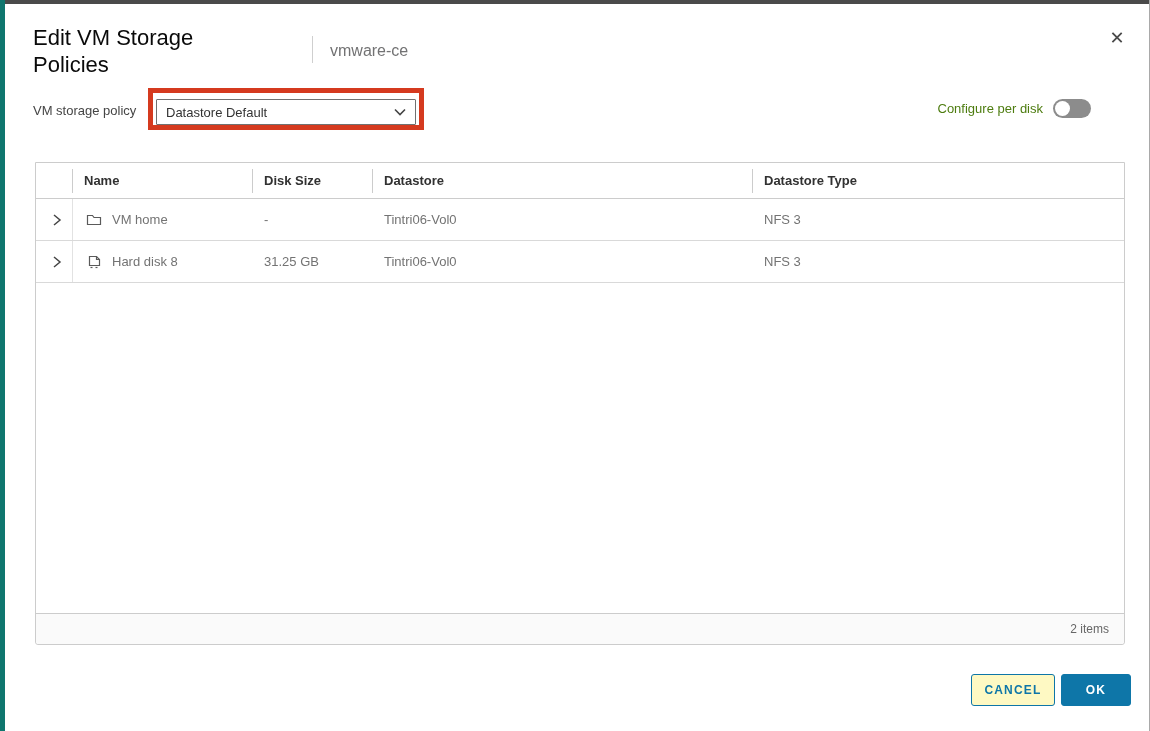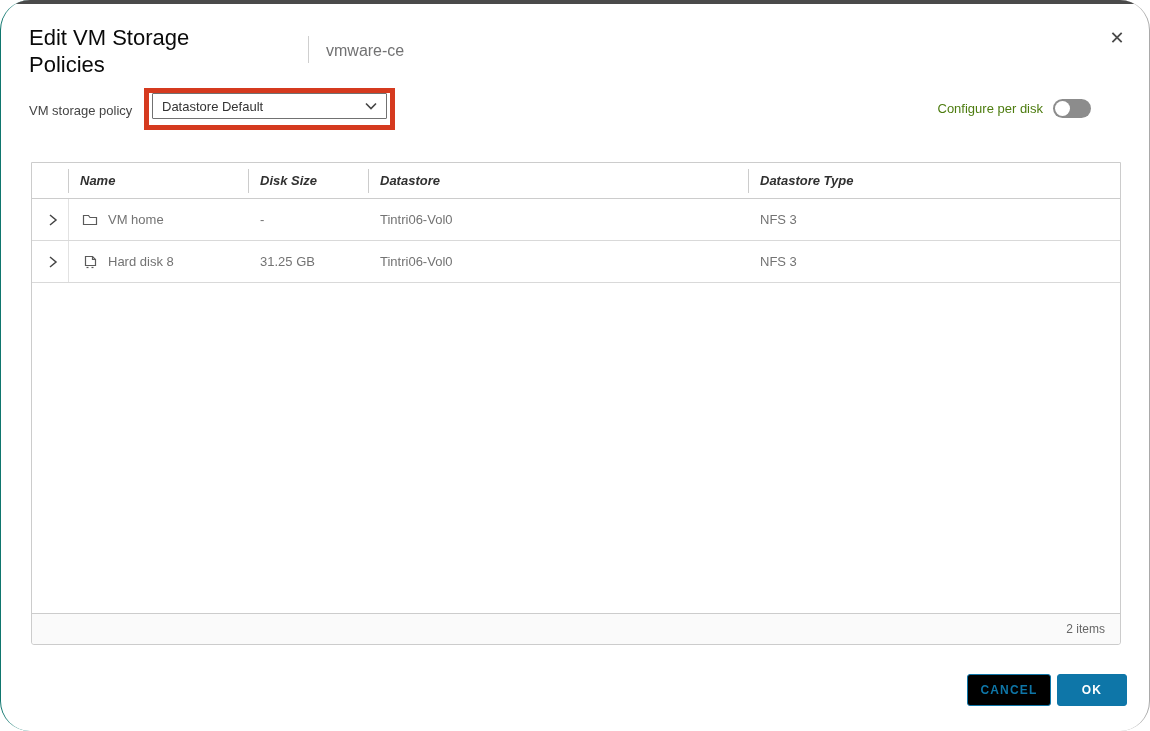--- a/index.html
+++ b/index.html
@@ -2,24 +2,23 @@
 <html><head>
 <meta charset="utf-8">
 <style>
   * { box-sizing: border-box; margin: 0; padding: 0; }
   html,body { background:#fff; }
   body { font-family: "Liberation Sans", sans-serif; }
   .stage {
     position: relative;
     width: 1150px; height: 731px;
     background: #fff;
-    border-left: 1px solid #0f766e;
+    border-left: 5px solid #0f766e;
     border-right: 1px solid #a9a9a9;
     overflow: hidden;
-    border-radius: 30px;
   }
   .topbar { position:absolute; top:0; left:0; right:0; height:4px; background:#4a4a4a; }
 
   
   .dialog-title {
     position:absolute; left:28px; top:24px; width:235px;
     font-size:22px; line-height:27px; font-weight:300; color:#0a0a0a;
   }
   .title-sep { position:absolute; left:307px; top:36px; width:1px; height:27px; background:#cfcfcf; }
   .dialog-subtitle {
@@ -28,23 +27,23 @@
   }
   .close-btn {
     position:absolute; right:20px; top:26px; width:24px; height:24px;
     display:flex; align-items:center; justify-content:center;
     font-size:18px; color:#4a4a4a; cursor:pointer; font-weight:300;
   }
 
   
   .policy-label { position:absolute; left:28px; top:103px; font-size:13px; color:#454545; }
   .annotation-box {
-    position:absolute; left:143px; top:88px; width:251px; height:42px;
+    position:absolute; left:143px; top:88px; width:276px; height:42px;
     border:5px solid #d53a1f;
-    display:flex; align-items:flex-start; padding:0 3px;
+    display:flex; align-items:flex-end; padding:0 3px;
   }
   .select-box {
     width:100%; height:26px; background:#fff;
     border:1px solid #717171; border-radius:1px;
     display:flex; align-items:center; justify-content:space-between;
     padding:0 9px; font-size:13px; color:#333; cursor:pointer;
   }
   .select-box svg { flex:0 0 auto; }
 
   .per-disk-wrap {
@@ -60,21 +59,21 @@
     position:absolute; left:2px; top:2px; width:15px; height:15px;
     border-radius:50%; background:#fff;
   }
 
   
   .grid {
     position:absolute; left:30px; top:162px; width:1090px; height:483px;
     border:1px solid #cccccc; border-radius:0 0 3px 3px; background:#fff;
   }
   .grid-header { position:relative; height:36px; border-bottom:1px solid #cccccc; }
-  .hcell { position:absolute; top:0; height:36px; line-height:36px; font-size:13px; font-weight:700; color:#313131;font-style:italic; }
+  .hcell { position:absolute; top:0; height:36px; line-height:36px; font-size:13px; font-weight:700; color:#313131; }
   .hsep { position:absolute; top:6px; height:24px; width:1px; background:#cccccc; }
   .col-name   { left:48px; }
   .col-size   { left:228px; }
   .col-ds     { left:348px; }
   .col-type   { left:728px; }
   .sep-0 { left:36px; }  .sep-1 { left:216px; }  .sep-2 { left:336px; }  .sep-3 { left:716px; }
 
   .grid-row { position:relative; height:42px; border-bottom:1px solid #d9d9d9; }
   .grid-row .rowsep { position:absolute; left:36px; top:0; bottom:0; width:1px; background:#e2e2e2; }
   .expander {
@@ -94,21 +93,21 @@
     font-size:12px; color:#666; text-align:right; line-height:30px; padding-right:15px;
   }
 
   
   .btn {
     position:absolute; top:674px; height:32px; border-radius:3px;
     font-family:"Liberation Sans", sans-serif;
     font-size:12px; font-weight:600; letter-spacing:1.2px; cursor:pointer;
   }
   .btn-cancel {
-    left:966px; width:84px; background:#000000; color:#0e76a8; border:1px solid #0e76a8;
+    left:966px; width:84px; background:#fef9c3; color:#0e76a8; border:1px solid #0e76a8;
   }
   .btn-ok {
     left:1056px; width:70px; background:#0e76a8; color:#fff; border:1px solid #0e76a8;
   }
 </style>
 </head>
 <body>
 
 <div class="stage">
   <div class="topbar"></div>

